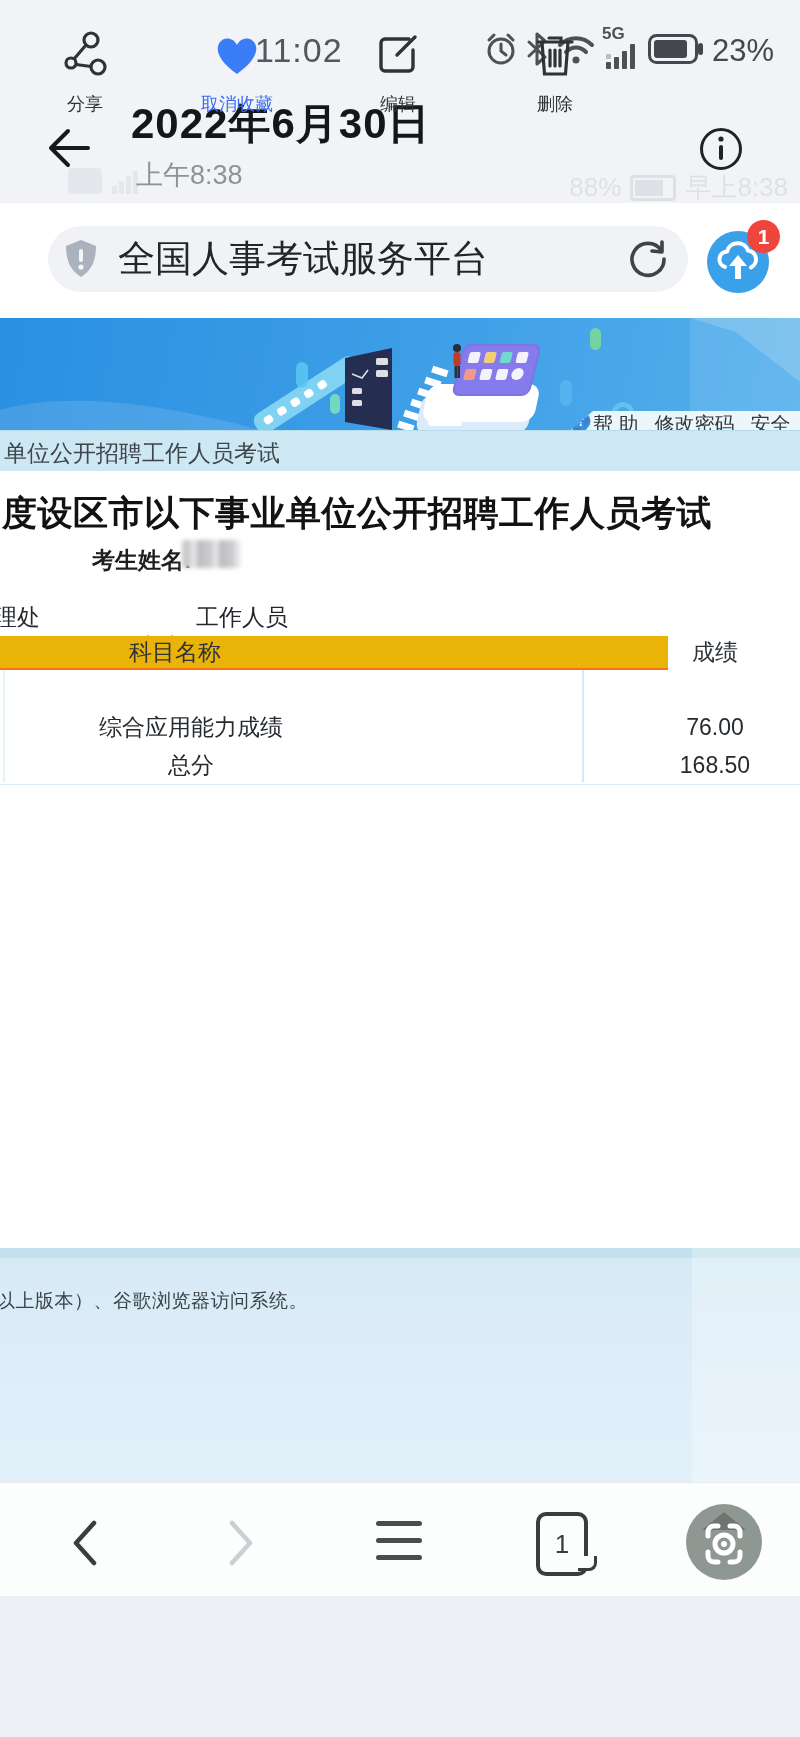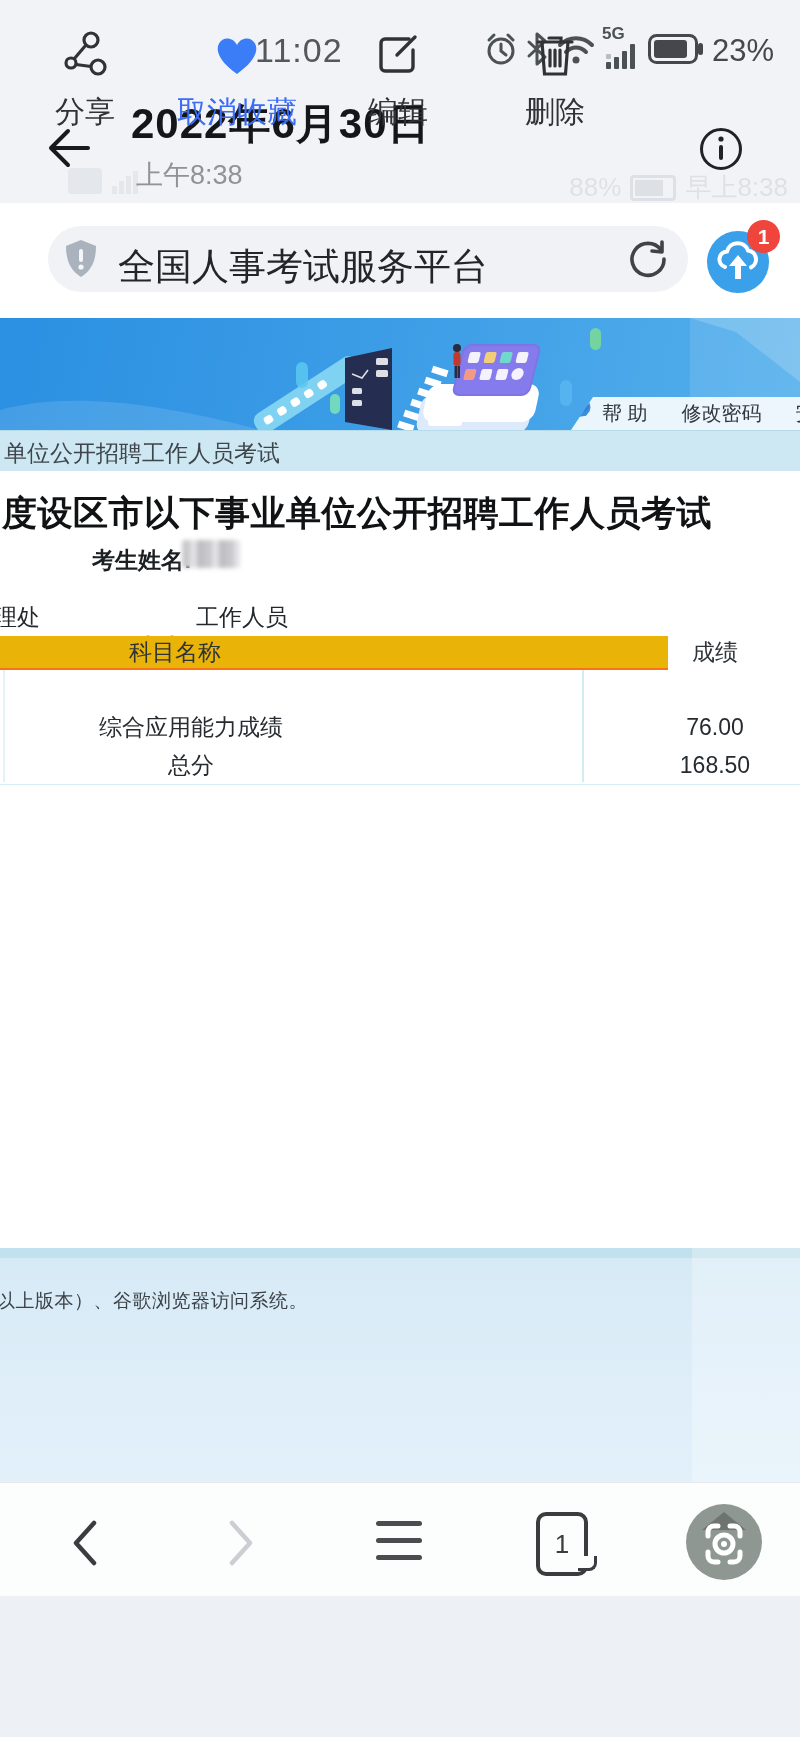--- a/index.html
+++ b/index.html
@@ -18,31 +18,31 @@
   .ghostright{right:28px;top:170px;display:flex;align-items:center;gap:9px;opacity:.14;color:#6d7782;font-size:26px;}
   .ghostbatt{width:40px;height:20px;border:3px solid #6d7782;border-radius:4px;position:relative;}
   .ghostbatt:after{content:"";position:absolute;left:2px;top:2px;bottom:2px;width:70%;background:#6d7782;}
   .ghostleft{left:68px;top:168px;display:flex;gap:10px;opacity:.09;}
   .gblob{width:34px;height:26px;background:#6d7782;border-radius:4px;}
   .gbars{display:flex;align-items:flex-end;gap:2px;}
   .gbars i{display:block;width:5px;background:#6d7782;}
   
   .urlrow{left:0;top:203px;width:800px;height:115px;background:#ffffff;}
   .urlpill{left:48px;top:23px;width:640px;height:66px;background:#f0f2f5;border-radius:33px;}
-  .urltext{left:118px;top:226px;height:66px;line-height:66px;font-size:37px;color:#22262a;margin-top:8px;}
+  .urltext{left:118px;top:226px;height:66px;line-height:66px;font-size:37px;color:#22262a;}
   .shield{left:62px;top:238px;}
   .refresh{left:626px;top:237px;}
   .cloudbtn{left:707px;top:231px;width:62px;height:62px;border-radius:50%;background:#3aa0e9;}
   .badge{left:747px;top:220px;width:33px;height:33px;border-radius:50%;background:#f0453c;
          color:#fff;font-size:21px;font-weight:bold;display:flex;align-items:center;justify-content:center;}
   
   .banner{left:0;top:318px;width:800px;height:112px;background:linear-gradient(100deg,#2b90e2 0%,#3f9fe7 55%,#54b0ec 100%);overflow:hidden;}
   .banner svg{position:absolute;left:0;top:0;}
-  .helpstrip{position:absolute;right:0;bottom:0;height:33px;width:215px;background:rgba(246,251,253,.93);
-             display:flex;align-items:center;gap:17px;padding-left:14px;
+  .helpstrip{position:absolute;right:0;bottom:0;height:19px;width:215px;background:rgba(246,251,253,.93);
+             display:flex;align-items:flex-start;gap:8px;padding-left:14px;
              clip-path:polygon(0 100%,22px 0,100% 0,100% 100%);}
   .helpstrip .hlbl{font-size:20px;color:#33383d;white-space:nowrap;}
   
   .crumbbar{left:0;top:430px;width:800px;height:40px;background:#cde8f2;border-top:1px solid #b7dcE9;}
   .crumbtxt{left:4px;top:438px;font-size:23px;color:#3e454b;}
   
   .pgtitle{left:2px;top:490px;font-size:35px;font-weight:bold;color:#101214;letter-spacing:.5px;}
   .lblb{font-weight:bold;color:#1c1f22;font-size:23px;}
   .lbln{color:#24282c;font-size:23px;}
   .blurname{left:182px;top:540px;width:58px;height:28px;border-radius:3px;
@@ -66,21 +66,21 @@
   .tabsbox{left:536px;top:1512px;width:44px;height:56px;border:4.5px solid #3a3d40;border-radius:10px;
            display:flex;align-items:center;justify-content:center;font-size:26px;color:#3a3d40;}
   .tabnotch{left:578px;top:1556px;width:16px;height:12px;border:3.5px solid #3a3d40;border-top:none;border-left:none;border-radius:0 0 8px 0;background:#fcfdfd;}
   .lensoval{left:686px;top:1504px;width:76px;height:76px;border-radius:50%;background:#8f9793;}
   .menuicon{left:376px;top:1521px;width:46px;}
   .menuicon i{display:block;height:5px;background:#4a4d50;border-radius:3px;margin-bottom:12px;}
   
   .actionbar{left:0;top:1596px;width:800px;height:141px;background:#edf0f4;}
   .aitem{position:absolute;top:0;width:150px;height:141px;text-align:center;}
   .aitem .ic{margin-top:30px;height:50px;display:flex;justify-content:center;}
-  .albl{position:absolute;left:0;right:0;top:92px;font-size:30px;color:#2f3338;white-space:nowrap;}
+  .albl{position:absolute;left:0;right:0;top:92px;font-size:18px;color:#2f3338;white-space:nowrap;}
   .albl.active{color:#3b6cf6;}
 </style>
 </head>
 <body>
 
 <div class="root">
 
   <div class="abs topzone"></div>
 
   <div class="abs time">11:02</div>

